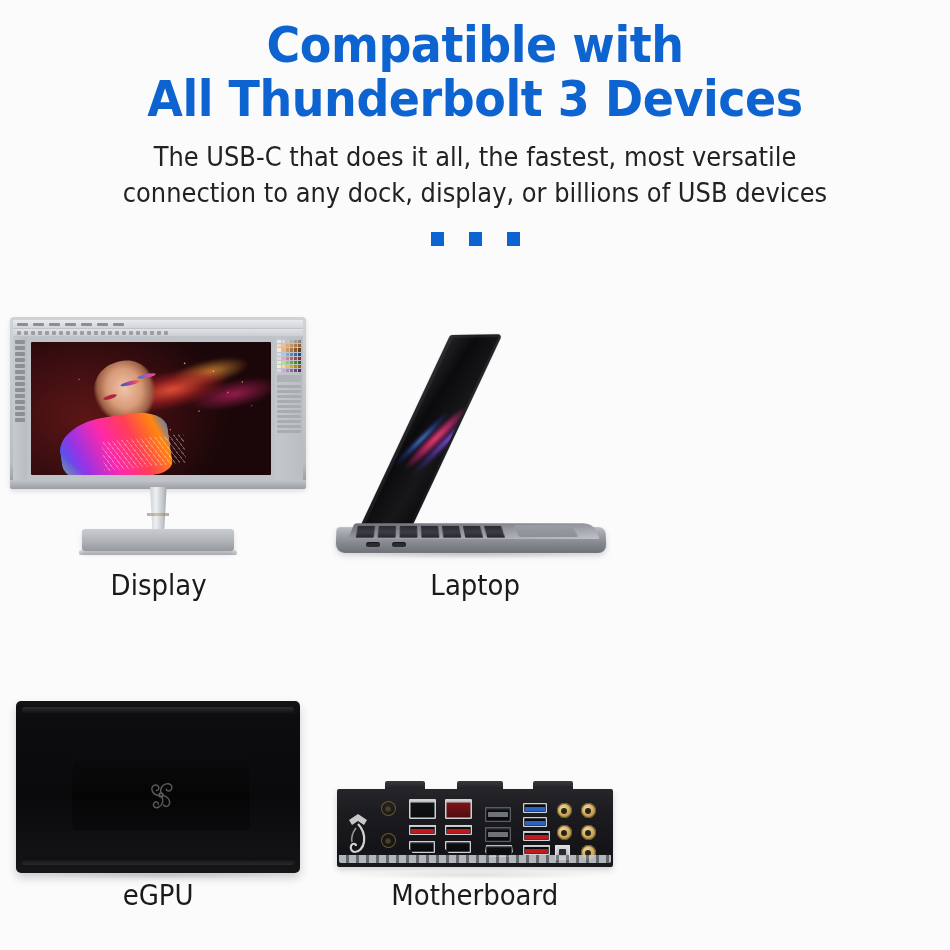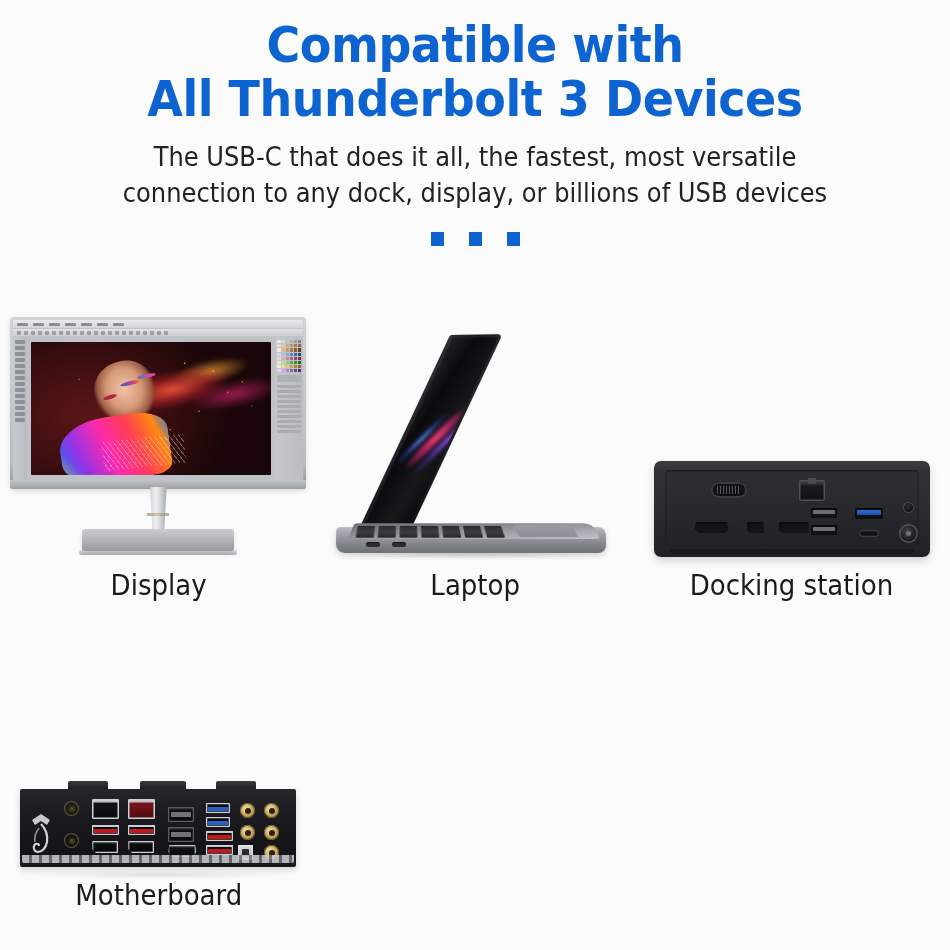--- a/index.html
+++ b/index.html
@@ -904,49 +904,48 @@
             </div>
             <div class="tb-ports">
               <span class="tb-port"></span>
               <span class="tb-port"></span>
             </div>
           </div>
         </div>
         <div class="caption">Laptop</div>
       </div>
 
+    </div>
+
+    <div class="row row-2">
+
+
       <div class="cell">
         <div class="art">
-          <div class="dock-wrap">
-            <div class="dock-body">
-              <div class="dock-panel">
-                <div class="prt vga"></div>
-                <div class="vga-pins"></div>
-                <div class="prt rj45"></div>
-                <div class="prt hdmi"></div>
-                <div class="prt mdp"></div>
-                <div class="prt dp"></div>
-                <div class="prt usba1"></div>
-                <div class="prt usba2"></div>
-                <div class="prt usb3"></div>
-                <div class="prt usbc"></div>
-                <div class="prt jack"></div>
-                <div class="prt pwr"></div>
+          <div class="egpu-wrap">
+            <div class="egpu-shadow"></div>
+            <div class="egpu-body">
+              <div class="egpu-toplip"></div>
+              <div class="egpu-window">
+                <svg class="razer" viewBox="0 0 64 64" aria-hidden="true">
+                  <g fill="none" stroke="#cfcfcf" stroke-width="2.2" stroke-linecap="round" stroke-linejoin="round">
+                    <path d="M32 30 C30 22 34 16 40 15 C46 14 50 18 48 23 C46 27 41 27 40 23"></path>
+                    <path d="M31 33 C24 33 18 29 18 23 C18 18 23 15 27 18 C30 20 29 25 25 25"></path>
+                    <path d="M33 34 C36 40 35 47 29 50 C24 53 19 50 21 45 C23 41 28 42 28 46"></path>
+                    <path d="M34 32 C41 34 46 39 45 45 C44 50 38 51 36 47"></path>
+                    <circle cx="32" cy="32" r="3"></circle>
+                  </g>
+                </svg>
               </div>
-              <div class="dock-foot"></div>
+              <div class="egpu-botlip"></div>
             </div>
           </div>
         </div>
-        <div class="caption">Docking station</div>
+        <div class="caption">eGPU</div>
       </div>
-    </div>
-
-    <div class="row row-2">
-
-
 
       <div class="cell">
         <div class="art">
           <div class="mb-wrap">
             <div class="mb-shadow"></div>
             <div class="mb-topnotch" style="left:48px;width:40px;"></div>
             <div class="mb-topnotch" style="left:120px;width:46px;"></div>
             <div class="mb-topnotch" style="left:196px;width:40px;"></div>
             <div class="mb-body">
               <svg class="aorus" viewBox="0 0 30 44" aria-hidden="true">

